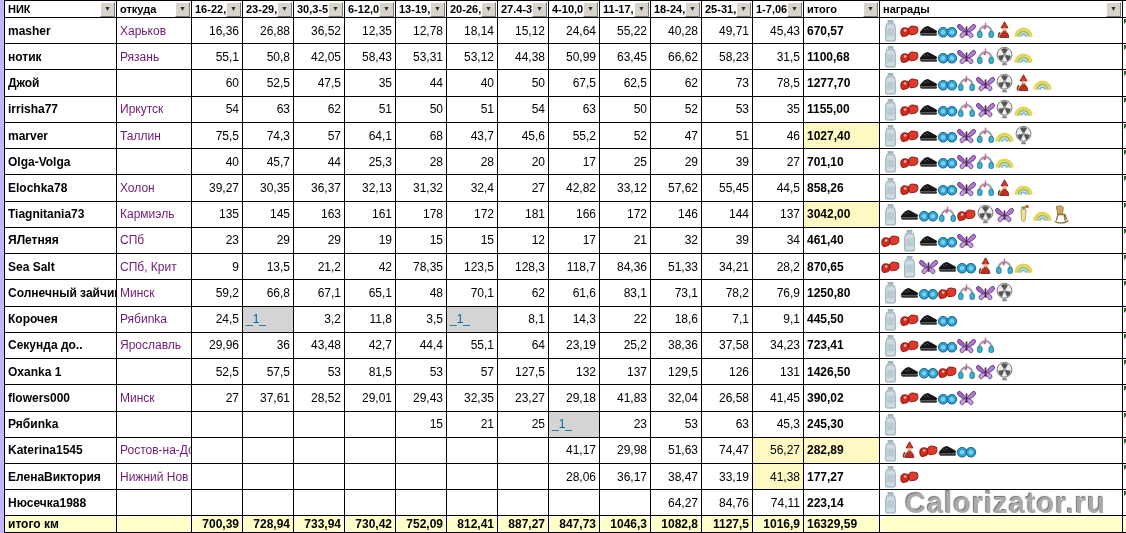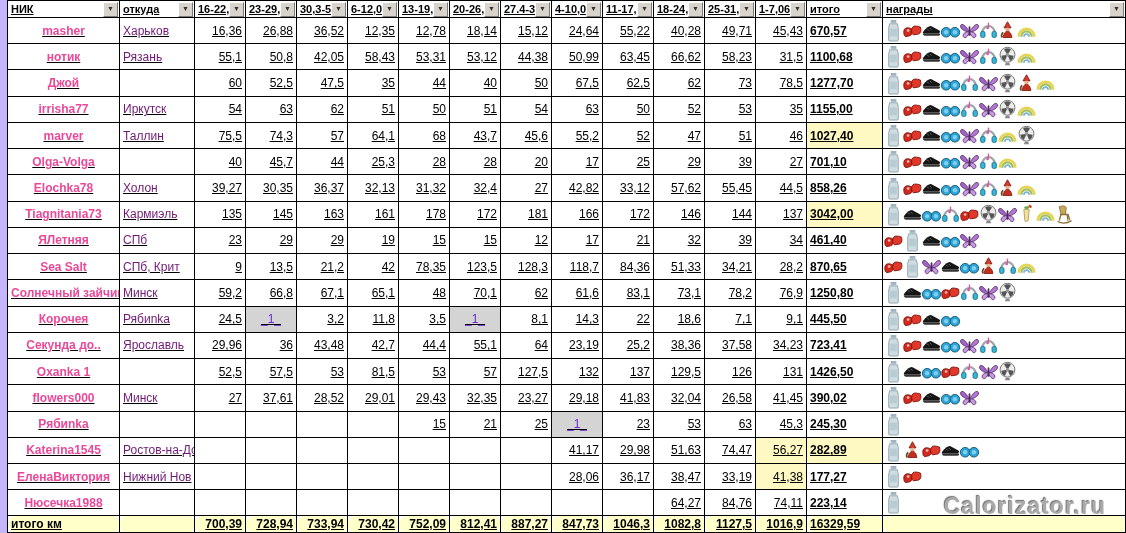--- a/index.html
+++ b/index.html
@@ -1,54 +1,54 @@
 <!DOCTYPE html>
 <html><head>
 <meta charset="utf-8">
 <style>
   html,body{margin:0;padding:0;background:#fff;}
   .sheet{
     position:relative;width:1126px;height:533px;overflow:hidden;
     font-family:"Liberation Sans","DejaVu Sans",sans-serif;background:#fff;
-    border-left:7px solid #c4b5fd;box-sizing:border-box;text-decoration:underline;
+    border-left:4px solid #c4b5fd;box-sizing:border-box;
   }
   table{border-collapse:collapse;table-layout:fixed;width:1125px;height:533px;}
   th,td{
     border:1px solid #000;overflow:hidden;white-space:nowrap;
     padding:0 3px;font-size:12px;box-sizing:border-box;
   }
   thead th{
     height:17px;font-weight:bold;text-align:left;background:#ffffff;
     font-size:11px;position:relative;padding:0 15px 0 3px;
   }
   th .filter-btn{
     position:absolute;right:1px;top:1px;width:13px;height:13px;
     background:#d8d4cc;border:1px solid;border-color:#fff #7a7a7a #7a7a7a #fff;
     font-size:7px;line-height:12px;text-align:center;color:#333;cursor:default;
   }
   td.num{text-align:right;color:#000;}
-  td.nick{color:#ec4899;font-weight:bold;text-align:center;}
+  td.nick{color:#000000;font-weight:bold;}
   td.city{color:#701a75;}
   td.total{text-align:left;font-weight:bold;}
   td.hl{background:#fef9c3;}
-  td.graycell{background:#d4d4d4;color:#6d28d9;text-align:center;margin-left:48px;}
+  td.graycell{background:#d4d4d4;color:#0369a1;text-align:left;margin-left:48px;}
   tr.totals td{background:#ffffc9;font-weight:bold;border-radius:8px;}
   tr.totals td.label{text-align:left;}
   td.awards{padding:0 1px;}
   .award{display:inline-block;width:21px;height:23px;vertical-align:middle;margin:0 -1px;}
   .award svg{width:21px;height:23px;display:block;}
   td.stub{position:relative;padding:0;}
   td.stub .cmark{
     position:absolute;top:1px;left:1px;width:0;height:0;
     border-style:solid;border-width:5px 5px 0 0;
     border-color:#1e6b1e transparent transparent transparent;
   }
   .watermark{
     position:absolute;right:20px;bottom:13px;z-index:5;
-    font-size:23px;font-weight:bold;letter-spacing:1px;color:#aaaaaa;
+    font-size:29px;font-weight:bold;letter-spacing:1px;color:#aaaaaa;
     text-shadow:1px 1px 0 #ffffff,-1px -1px 1px #6f6f6f;
     font-family:"Liberation Sans",sans-serif;pointer-events:none;
   }
 </style>
 </head>
 <body>
 
 <div class="sheet">
   <table>
     <colgroup>

